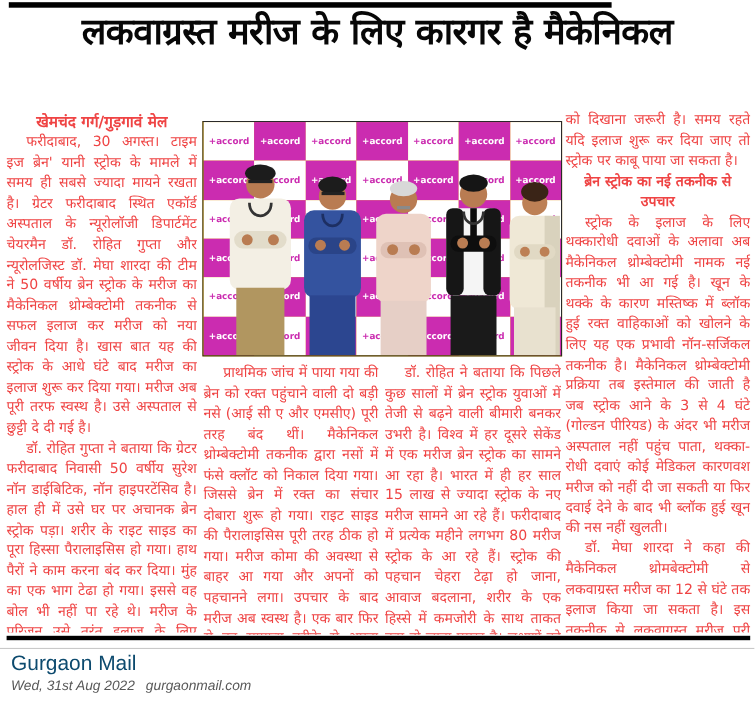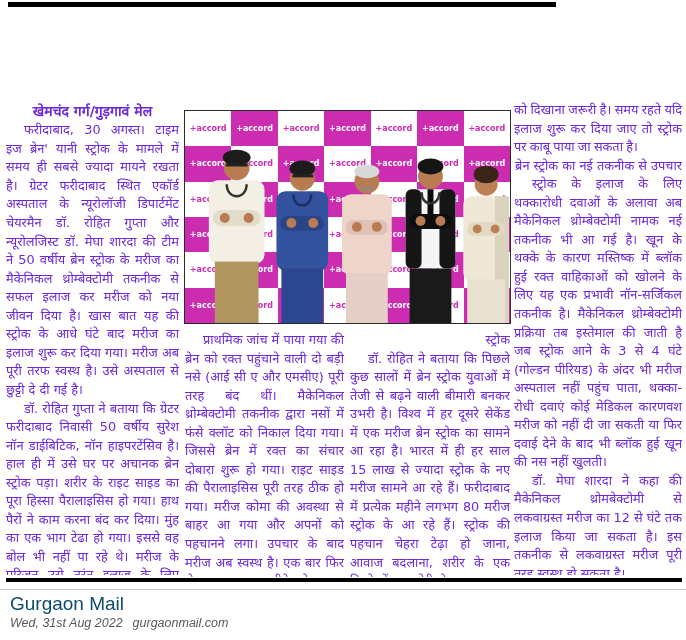--- a/index.html
+++ b/index.html
@@ -9,26 +9,26 @@
     font-family:"DejaVu Sans","Liberation Sans",sans-serif;
   }
   .top-rule{position:absolute;left:8px;top:2px;width:548px;height:5px;background:#000;}
   .headline{
     position:absolute;left:0;top:8px;width:686px;text-align:center;
     font-weight:900;font-size:33px;line-height:1.3;color:#070707;letter-spacing:-0.5px;
   }
   .headline div{white-space:nowrap;}
   .col{
     position:absolute;text-align:justify;font-size:12.8px;line-height:1.45;
-    overflow:hidden;color:#6d28d9;
+    overflow:hidden;color:#ef4444;
   }
   .col p{margin:0;text-indent:1.4em;}
-  .col p.noindent{text-indent:0;font-family:Liberation Serif, serif;}
+  .col p.noindent{text-indent:0;}
   .byline{font-weight:700;text-align:center;font-size:14px;margin:0 0 3px 0;text-indent:0 !important;}
-  .subhead{font-weight:400;text-align:right;text-indent:0 !important;margin:0;}
+  .subhead{font-weight:700;text-align:center;text-indent:0 !important;margin:0;}
   #col1{left:6px;top:101px;width:173px;height:474px;}
   #col2{left:185px;top:331px;width:159px;height:246px;}
   #col3{left:350px;top:331px;width:160px;height:246px;}
   #col4{left:514px;top:101px;width:168px;height:474px;}
   
   .photo{
     position:absolute;left:184px;top:110px;width:327px;height:214px;
     border:1.5px solid #2a2a2a;overflow:hidden;background:#eab308;box-sizing:border-box;
   }
   .backdrop{
@@ -46,20 +46,21 @@
   .footer-name{position:absolute;left:10px;top:593px;font-size:19px;color:#0c4a6e;font-family:"Liberation Sans","DejaVu Sans",sans-serif;}
   .footer-date{position:absolute;left:10px;top:616px;font-size:12.5px;color:#585858;font-family:"Liberation Sans","DejaVu Sans",sans-serif;font-style:italic;}
   .footer-date span{margin-right:10px;}
 </style>
 </head>
 <body>
 
 <div class="top-rule"></div>
 
 <div class="headline">
+  <div>लकवाग्रस्त मरीज के लिए कारगर है मैकेनिकल</div>
 </div>
 
 <div id="col1" class="col">
   <p class="byline">खेमचंद गर्ग/गुड़गावं मेल</p>
   <p>फरीदाबाद, 30 अगस्त। टाइम इज ब्रेन' यानी स्ट्रोक के मामले में समय ही सबसे ज्यादा मायने रखता है। ग्रेटर फरीदाबाद स्थित एकॉर्ड अस्पताल के न्यूरोलॉजी डिपार्टमेंट चेयरमैन डॉ. रोहित गुप्ता और न्यूरोलजिस्ट डॉ. मेघा शारदा की टीम ने 50 वर्षीय ब्रेन स्ट्रोक के मरीज का मैकेनिकल थ्रोम्बेक्टोमी तकनीक से सफल इलाज कर मरीज को नया जीवन दिया है। खास बात यह की स्ट्रोक के आधे घंटे बाद मरीज का इलाज शुरू कर दिया गया। मरीज अब पूरी तरफ स्वस्थ है। उसे अस्पताल से छुट्टी दे दी गई है।</p>
   <p>डॉ. रोहित गुप्ता ने बताया कि ग्रेटर फरीदाबाद निवासी 50 वर्षीय सुरेश नॉन डाईबिटिक, नॉन हाइपरटेंसिव है। हाल ही में उसे घर पर अचानक ब्रेन स्ट्रोक पड़ा। शरीर के राइट साइड का पूरा हिस्सा पैरालाइसिस हो गया। हाथ पैरों ने काम करना बंद कर दिया। मुंह का एक भाग टेढा हो गया। इससे वह बोल भी नहीं पा रहे थे। मरीज के परिजन उसे तुरंत इलाज के लिए एकॉर्ड अस्पताल लेकर पहुंचे।</p>
 </div>
 
 <div class="photo">
   <div class="backdrop">
@@ -253,21 +254,20 @@
     </g>
   </svg>
 </div>
 
 <div id="col2" class="col">
   <p>प्राथमिक जांच में पाया गया की ब्रेन को रक्त पहुंचाने वाली दो बड़ी नसे (आई सी ए और एमसीए) पूरी तरह बंद थीं। मैकेनिकल थ्रोम्बेक्टोमी तकनीक द्वारा नसों में फंसे क्लॉट को निकाल दिया गया। जिससे ब्रेन में रक्त का संचार दोबारा शुरू हो गया। राइट साइड की पैरालाइसिस पूरी तरह ठीक हो गया। मरीज कोमा की अवस्था से बाहर आ गया और अपनों को पहचानने लगा। उपचार के बाद मरीज अब स्वस्थ है। एक बार फिर से वह सामान्य तरीके से अपना जीवन जीने लगे है।</p>
 
 </div>
 
 <div id="col3" class="col">
-  <p class="subhead">स्ट्रोक</p>
   <p>डॉ. रोहित ने बताया कि पिछले कुछ सालों में ब्रेन स्ट्रोक युवाओं में तेजी से बढ़ने वाली बीमारी बनकर उभरी है। विश्व में हर दूसरे सेकेंड में एक मरीज ब्रेन स्ट्रोक का सामने आ रहा है। भारत में ही हर साल 15 लाख से ज्यादा स्ट्रोक के नए मरीज सामने आ रहे हैं। फरीदाबाद में प्रत्येक महीने लगभग 80 मरीज स्ट्रोक के आ रहे हैं। स्ट्रोक की पहचान चेहरा टेढ़ा हो जाना, आवाज बदलाना, शरीर के एक हिस्से में कमजोरी के साथ ताकत कम हो जाना प्रमुख है। लक्षणों को समझ कर तुरंत डॉक्टर</p>
 </div>
 
 <div id="col4" class="col">
   <p class="noindent">को दिखाना जरूरी है। समय रहते यदि इलाज शुरू कर दिया जाए तो स्ट्रोक पर काबू पाया जा सकता है।</p>
   <p class="subhead">ब्रेन स्ट्रोक का नई तकनीक से उपचार</p>
   <p>स्ट्रोक के इलाज के लिए थक्कारोधी दवाओं के अलावा अब मैकेनिकल थ्रोम्बेक्टोमी नामक नई तकनीक भी आ गई है। खून के थक्के के कारण मस्तिष्क में ब्लॉक हुई रक्त वाहिकाओं को खोलने के लिए यह एक प्रभावी नॉन-सर्जिकल तकनीक है। मैकेनिकल थ्रोम्बेक्टोमी प्रक्रिया तब इस्तेमाल की जाती है जब स्ट्रोक आने के 3 से 4 घंटे (गोल्डन पीरियड) के अंदर भी मरीज अस्पताल नहीं पहुंच पाता, थक्का-रोधी दवाएं कोई मेडिकल कारणवश मरीज को नहीं दी जा सकती या फिर दवाई देने के बाद भी ब्लॉक हुई खून की नस नहीं खुलती।</p>
   <p>डॉ. मेघा शारदा ने कहा की मैकेनिकल थ्रोमबेक्टोमी से लकवाग्रस्त मरीज का 12 से घंटे तक इलाज किया जा सकता है। इस तकनीक से लकवाग्रस्त मरीज पूरी तरह स्वस्थ हो सकता है।</p>
 </div>
 

